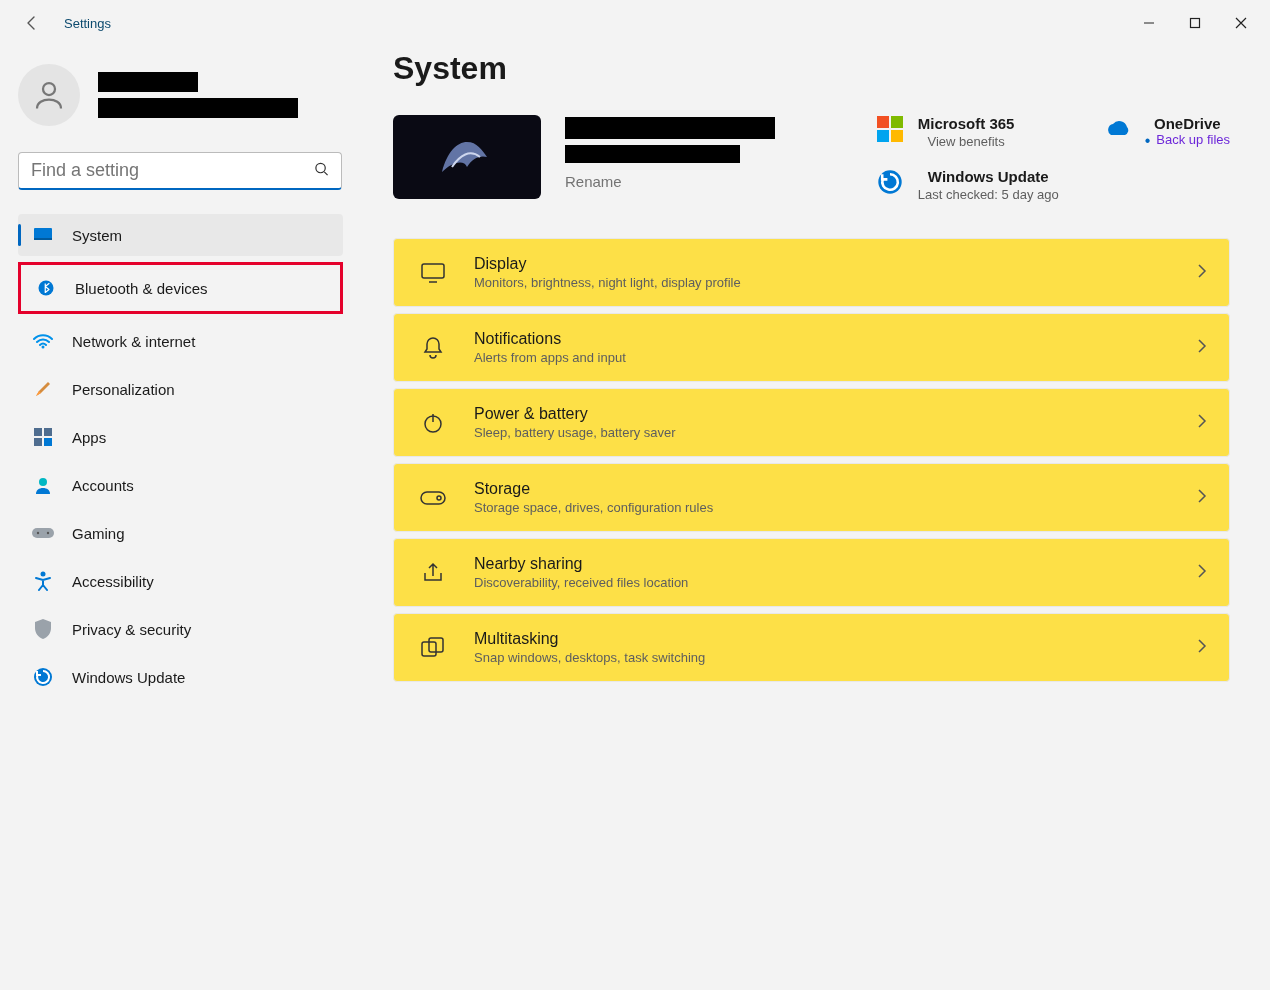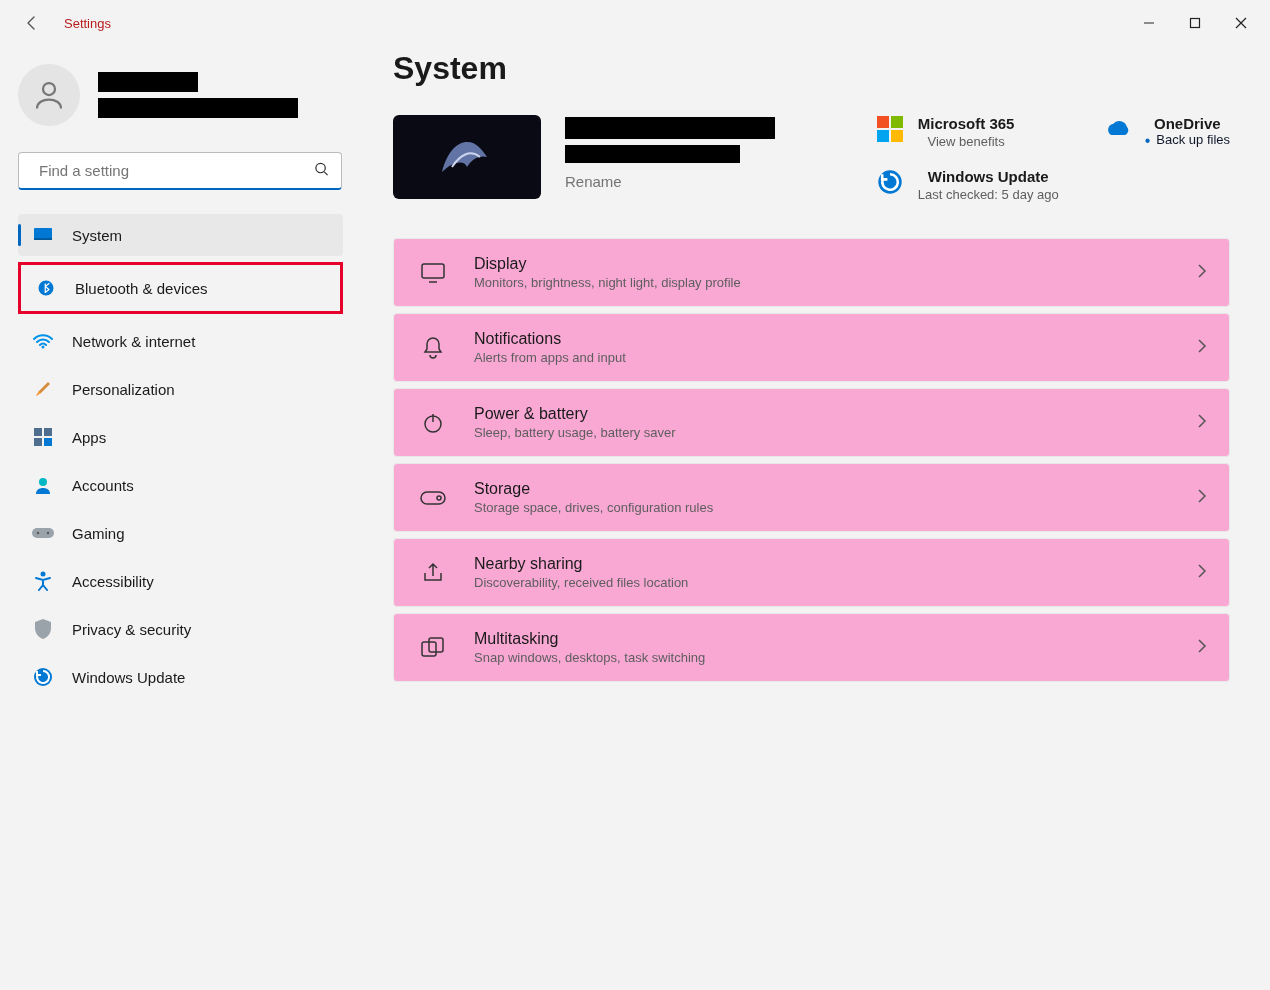--- a/index.html
+++ b/index.html
@@ -1,31 +1,31 @@
 <!DOCTYPE html>
 <html><head>
 <meta charset="utf-8">
 <style>
   * { box-sizing: border-box; margin: 0; padding: 0; font-family: "Segoe UI", Tahoma, sans-serif; }
   body { background: #f3f3f3; width: 1270px; height: 990px; overflow: hidden; color: #1a1a1a; }
   .titlebar { display: flex; align-items: center; height: 46px; padding: 0 6px 0 18px; }
   .back-btn { width: 28px; height: 28px; display:flex; align-items:center; justify-content:center; color:#555; }
-  .titlebar-title { margin-left: 18px; font-size: 13px; color:#b91c1c; }
+  .titlebar-title { margin-left: 18px; font-size: 13px; color:#0c4a6e; }
   .win-controls { margin-left: auto; display: flex; gap: 0; }
   .win-btn { width: 46px; height: 32px; display:flex; align-items:center; justify-content:center; color:#222; }
   .app { display: flex; height: calc(990px - 46px); }
   .sidebar { width: 355px; padding: 14px 12px 0 18px; }
   .profile { display:flex; align-items:center; gap:18px; padding: 4px 0 18px 0; }
   .avatar { width: 62px; height: 62px; border-radius: 50%; background:#e4e4e4; display:flex; align-items:center; justify-content:center; }
   .avatar svg { width:36px; height:36px; }
   .profile-text { display:flex; flex-direction:column; gap:6px; }
   .redact1 { width: 100px; height: 20px; background:#000; }
   .redact2 { width: 200px; height: 20px; background:#000; }
   .search-wrap { position:relative; margin: 8px 0 24px 0; }
-  .search { width: 324px; height: 38px; border:1px solid #bbb; border-bottom:2px solid #0067c0; border-radius:4px; background:#fff; padding: 0 40px 0 20px; font-size:15px; color:#737373; outline:none; }
+  .search { width: 324px; height: 38px; border:1px solid #bbb; border-bottom:2px solid #0067c0; border-radius:4px; background:#fff; padding: 0 40px 0 12px; font-size:18px; color:#737373; outline:none; }
   .search-icon { position:absolute; right:14px; top:50%; transform:translateY(-50%); color:#333; }
   .nav { display:flex; flex-direction:column; gap:6px; }
   .nav-item { display:flex; align-items:center; gap:18px; height:42px; padding: 0 12px 0 14px; border-radius:4px; font-size:15px; cursor:default; position:relative; }
   .nav-item.selected { background:#e8e8e8; }
   .nav-item.selected::before { content:""; position:absolute; left:0; top:10px; bottom:10px; width:3px; background:#0067c0; border-radius:2px; }
   .nav-item.highlight { border:3px solid #e4002b; border-radius:0; height:52px; }
   .nav-ico { width:22px; height:22px; display:flex; align-items:center; justify-content:center; font-size:17px; }
   .main { flex:1; padding: 4px 40px 0 38px; overflow:hidden; }
   .page-title { font-size:32px; font-weight:600; margin-bottom:28px; }
   .info-row { display:flex; align-items:flex-start; gap:24px; margin-bottom:36px; }
@@ -34,24 +34,24 @@
   .device-info { display:flex; flex-direction:column; gap:4px; padding-top:2px; }
   .dev-redact1 { width:210px; height:22px; background:#000; }
   .dev-redact2 { width:175px; height:18px; background:#000; margin-top:2px;}
   .rename-link { color:#737373; font-size:15px; margin-top:6px; }
   .tile-col { margin-left:auto; display:grid; grid-template-columns:auto auto; column-gap:44px; row-gap:18px; }
   .tile { display:flex; align-items:flex-start; gap:14px;text-align:center; }
   .tile-ico { width:28px; height:28px; display:flex; align-items:center; justify-content:center; font-size:22px; }
   .tile-txt { display:flex; flex-direction:column; }
   .tile-title { font-size:15px; font-weight:600; }
   .tile-sub { font-size:13px; color:#5e5e5e; margin-top:2px; }
-  .tile-link { font-size:13px; color:#0f172a; }
+  .tile-link { font-size:13px; color:#6d28d9; }
   .tile-link::before { content:"•"; color:#0067c0; margin-right:6px; font-size:16px; vertical-align:middle;}
   .cards { display:flex; flex-direction:column; gap:6px; }
-  .card { display:flex; align-items:center; background:#f9a8d4; border:1px solid #e8e8e8; border-radius:4px; padding:16px 22px; }
+  .card { display:flex; align-items:center; background:#fde047; border:1px solid #e8e8e8; border-radius:4px; padding:16px 22px; }
   .card-ico { width:34px; display:flex; justify-content:center; margin-right:24px; color:#333; }
   .card-txt { display:flex; flex-direction:column; }
   .card-title { font-size:16px; }
   .card-sub { font-size:13px; color:#5e5e5e; margin-top:2px; }
   .chev { margin-left:auto; color:#555; }
   
   .mslogo { display:grid; grid-template-columns:12px 12px; grid-template-rows:12px 12px; gap:2px; }
   .mslogo span:nth-child(1){background:#f25022;} .mslogo span:nth-child(2){background:#7fba00;}
   .mslogo span:nth-child(3){background:#00a4ef;} .mslogo span:nth-child(4){background:#ffb900;}
 </style>

